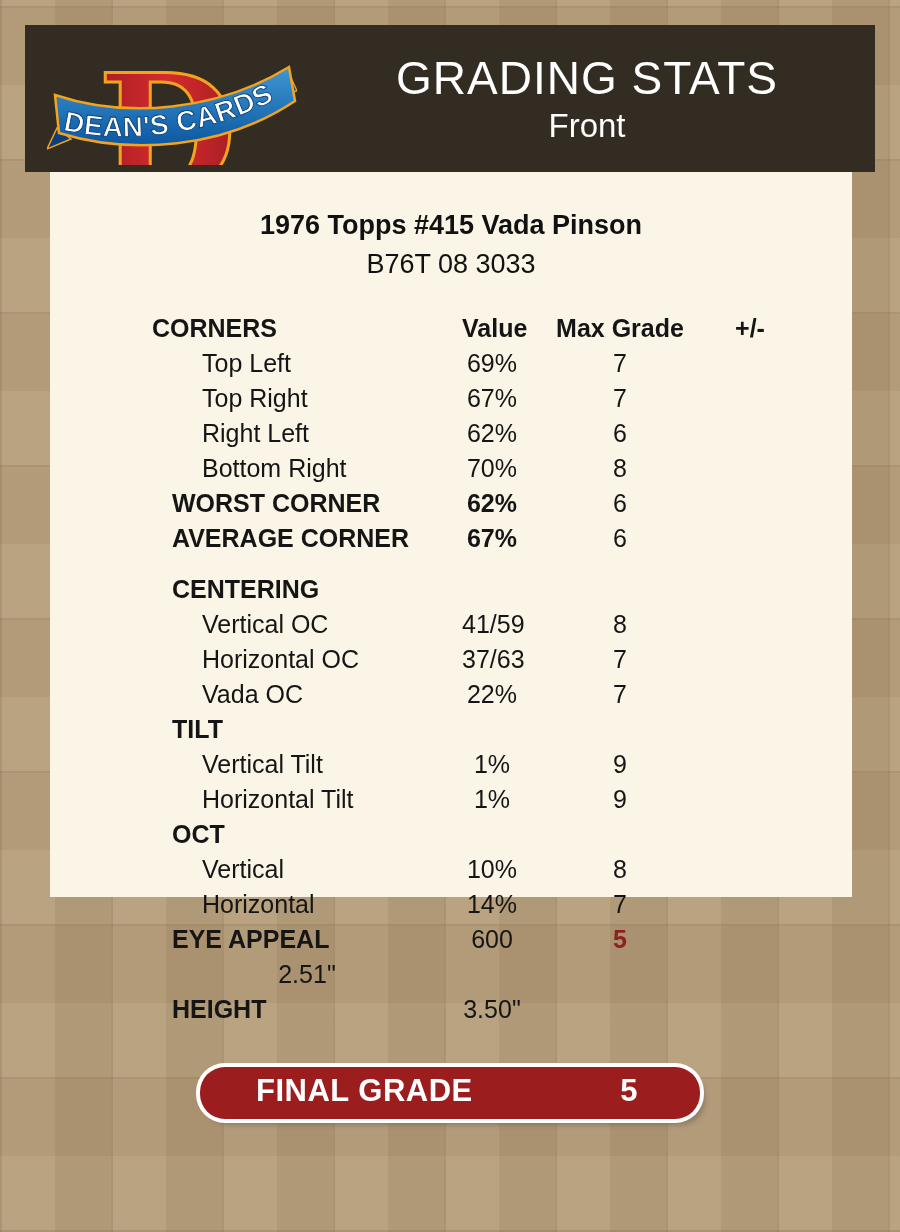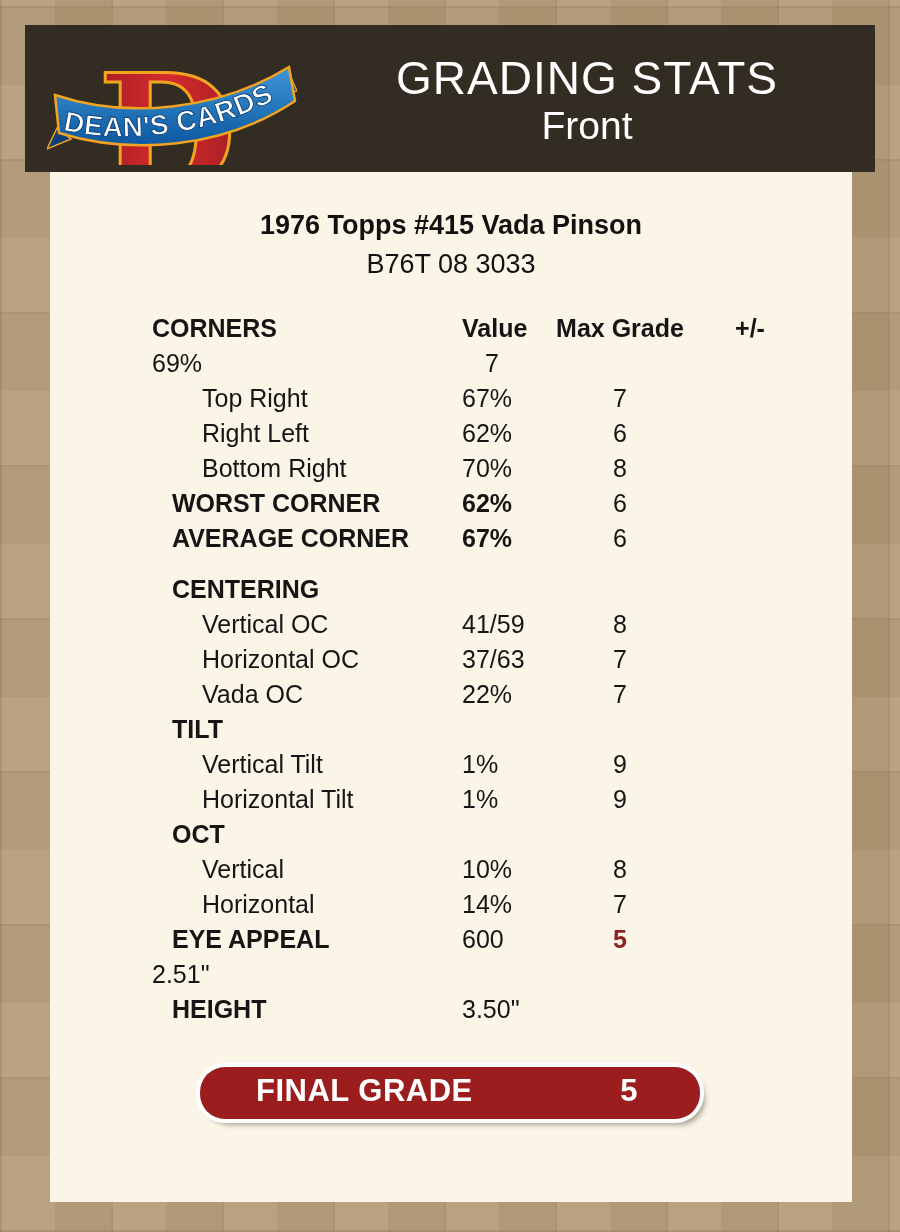--- a/index.html
+++ b/index.html
@@ -20,35 +20,35 @@
   }
   .header {
     position:absolute; left:25px; top:25px; width:850px; height:147px;
     background:var(--header_bg, #332c22);
     display:flex; align-items:center;
   }
   .logo-wrap { position:relative; width:280px; height:147px; flex:0 0 auto; }
   .logo-wrap svg { position:absolute; left:22px; top:8px; }
   .header-titles { flex:1 1 auto; text-align:center; color:#ffffff; padding-right:6px; }
   .main-title { font-size:46px; letter-spacing:1px; line-height:52px; }
-  .sub-title  { font-size:39px; line-height:40px; margin-top:2px; }
+  .sub-title  { font-size:33px; line-height:40px; margin-top:2px; }
   .content {
-    position:absolute; left:50px; top:172px; width:802px; height:1030px;
+    position:absolute; left:50px; top:172px; width:802px; height:725px;
     background:var(--card_bg, #faf5e6);
   }
   .card-title { margin-top:36px; text-align:center; font-size:27px; font-weight:bold; color:#111; line-height:34px; }
   .card-code  { margin-top:5px;  text-align:center; font-size:27px; color:#111; line-height:34px; }
   .stats-table { margin:30px 0 0 102px; width:640px; font-size:25px; color:#151515; }
   .trow {
     display:grid;
     grid-template-columns:310px 60px 196px 64px;
     height:35px; align-items:center;
   }
   .col-label {}
-  .col-value { text-align:left; }
+  .col-value { text-align:center; }
   .col-grade { text-align:center; }
   .col-pm    { text-align:center; }
   .header-row .col-label, .header-row .col-value,
   .header-row .col-grade, .header-row .col-pm { font-weight:bold; }
   .trow.indent .col-label { padding-left:50px; }
   .trow.bold-label .col-label { font-weight:bold;margin-left:20px; }
   .trow.bold-value .col-value { font-weight:bold; }
   .trow.red-grade .col-grade { color:var(--grade_red, #8e1f22); font-weight:bold; }
   .trow.gap-after { margin-bottom:16px; }
   .final-grade-btn {
@@ -105,20 +105,21 @@
 
   <div class="stats-table">
     <div class="trow header-row">
       <span class="col-label">CORNERS</span>
       <span class="col-value">Value</span>
       <span class="col-grade">Max Grade</span>
       <span class="col-pm">+/-</span>
     </div>
     <div>
         <div class="trow indent">
+          <span class="col-label">Top Left</span>
           <span class="col-value">69%</span>
           <span class="col-grade">7</span>
           <span class="col-pm"></span>
         </div>
         <div class="trow indent">
           <span class="col-label">Top Right</span>
           <span class="col-value">67%</span>
           <span class="col-grade">7</span>
           <span class="col-pm"></span>
         </div>

